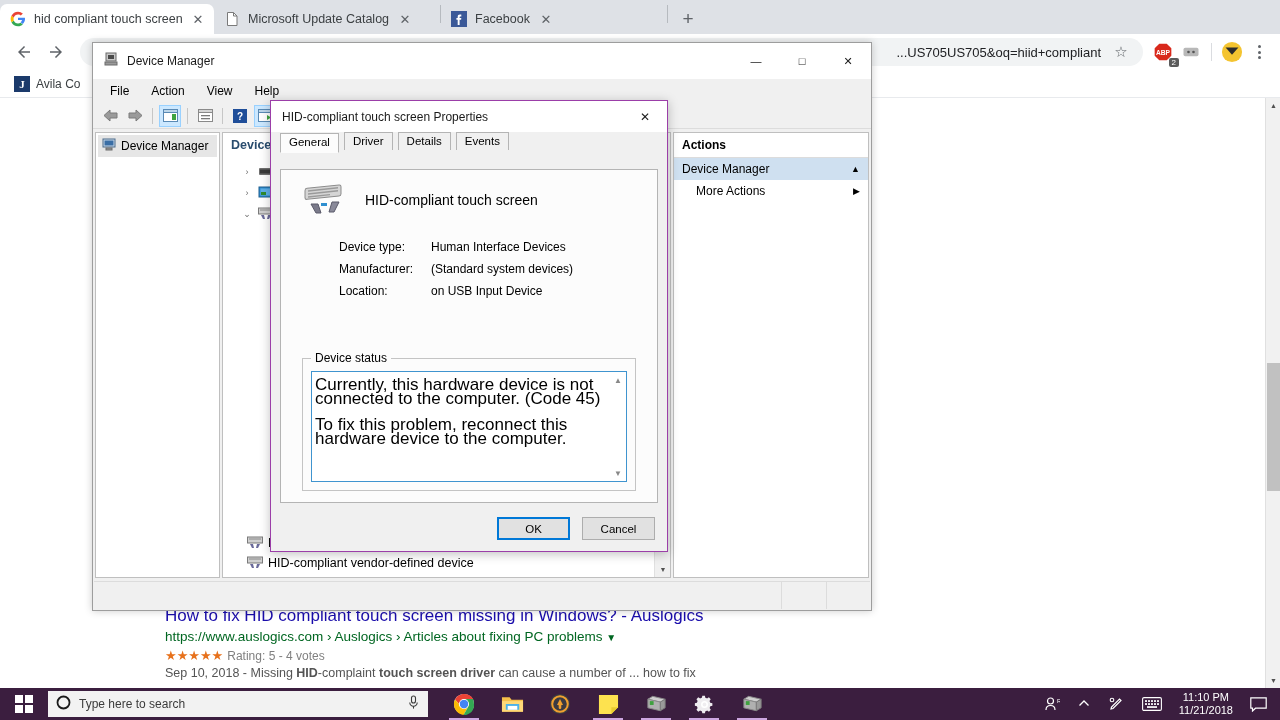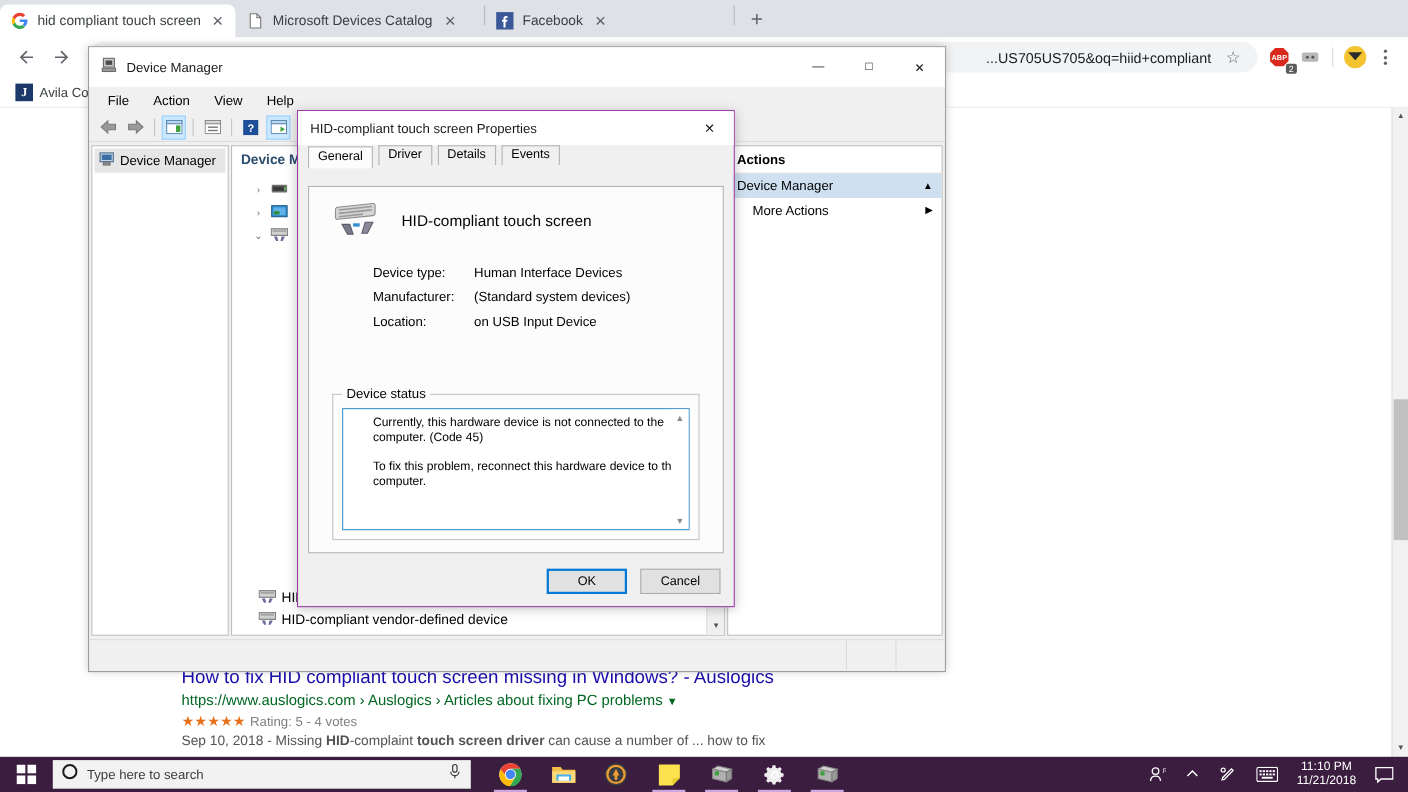--- a/index.html
+++ b/index.html
@@ -91,21 +91,21 @@
   
   .pagescroll {
     position:absolute; right:0; top:98px; width:15px; height:590px;
     background:#f1f1f1; border-left:1px solid #e0e0e0;
   }
   .pagescroll .arrow { width:15px; height:15px; display:flex; align-items:center; justify-content:center; color:#505050; font-size:7px;}
   .pagescroll .thumb { position:absolute; left:1px; top:265px; width:13px; height:128px; background:#c1c1c1; border-radius:0;}
 
   
   #devmgr {
-    position:absolute; left:80px; top:42px; width:780px; height:569px;
+    position:absolute; left:92px; top:42px; width:780px; height:569px;
     background:#f0f0f0; border:1px solid #9d9d9d;
     box-shadow:0 0 8px rgba(0,0,0,.20);
   }
   .dm-title {
     height:36px; background:#ffffff; display:flex; align-items:center;
     padding-left:10px; gap:8px; border-bottom:0px;
   }
   .dm-title .ttext { font-size:12px; color:#1a1a1a; }
   .dm-winbtns { margin-left:auto; display:flex; height:36px; }
   .dm-winbtn { width:46px; height:36px; display:flex; align-items:center; justify-content:center; color:#1a1a1a; font-size:11px;}
@@ -182,23 +182,22 @@
     border:1px solid #c4c4c4;
   }
   .pd-grouplabel {
     position:absolute; left:8px; top:-8px; background:#fcfcfc; padding:0 4px; font-size:12px; color:#000;
   }
   .pd-statusbox {
     position:absolute; left:8px; right:8px; top:12px; bottom:8px;
     background:#ffffff; border:1px solid #3f94cf; overflow:hidden;
   }
   .pd-statustext {
-    padding:6px 8px 0 3px; font-size:11px; color:#000; line-height:13.5px;
+    padding:6px 8px 0 3px; font-size:17px; color:#000; line-height:13.5px;
     width:318px;
-    margin-left:24px;
   }
   .pd-statustext p { margin:0 0 13px 0; }
   .pd-statusbox .sbar { position:absolute; right:0; top:0; width:16px; bottom:0; background:#ffffff;}
   .pd-statusbox .sbar .ar { width:16px; height:16px; display:flex; align-items:center; justify-content:center; color:#888; font-size:8px;}
   .pd-buttons { position:absolute; right:12px; bottom:11px; display:flex; gap:12px; }
   .pd-btn {
     width:73px; height:23px; font-size:11.5px; color:#000;
     background:#e1e1e1; border:1px solid #adadad;
     display:flex; align-items:center; justify-content:center;
   }
@@ -244,21 +243,21 @@
       <span class="tclose">✕</span>
     </div>
 
     <div class="tab" style="width:226px;">
       <span class="favicon">
         <svg width="16" height="16" viewBox="0 0 16 16">
           <path d="M3.5 1.5h6L13 5v9.5h-9.5z" fill="#fff" stroke="#7a7a7a" stroke-width="1"></path>
           <path d="M9.5 1.5V5H13" fill="none" stroke="#7a7a7a" stroke-width="1"></path>
         </svg>
       </span>
-      <span class="tlabel">Microsoft Devices Catalog</span>
+      <span class="tlabel">Microsoft Update Catalog</span>
       <span class="tclose">✕</span>
     </div>
     <div class="tabsep"></div>
 
     <div class="tab" style="width:226px;">
       <span class="favicon">
         <svg width="16" height="16" viewBox="0 0 16 16">
           <rect width="16" height="16" fill="#3b5998"></rect>
           <path d="M10.3 5.4H9.1c-.3 0-.5.2-.5.6v1h1.7l-.2 1.8H8.6V14H6.7V8.8H5.4V7h1.3V5.7c0-1.3.8-2.2 2.2-2.2h1.4z" fill="#fff"></path>
         </svg>

